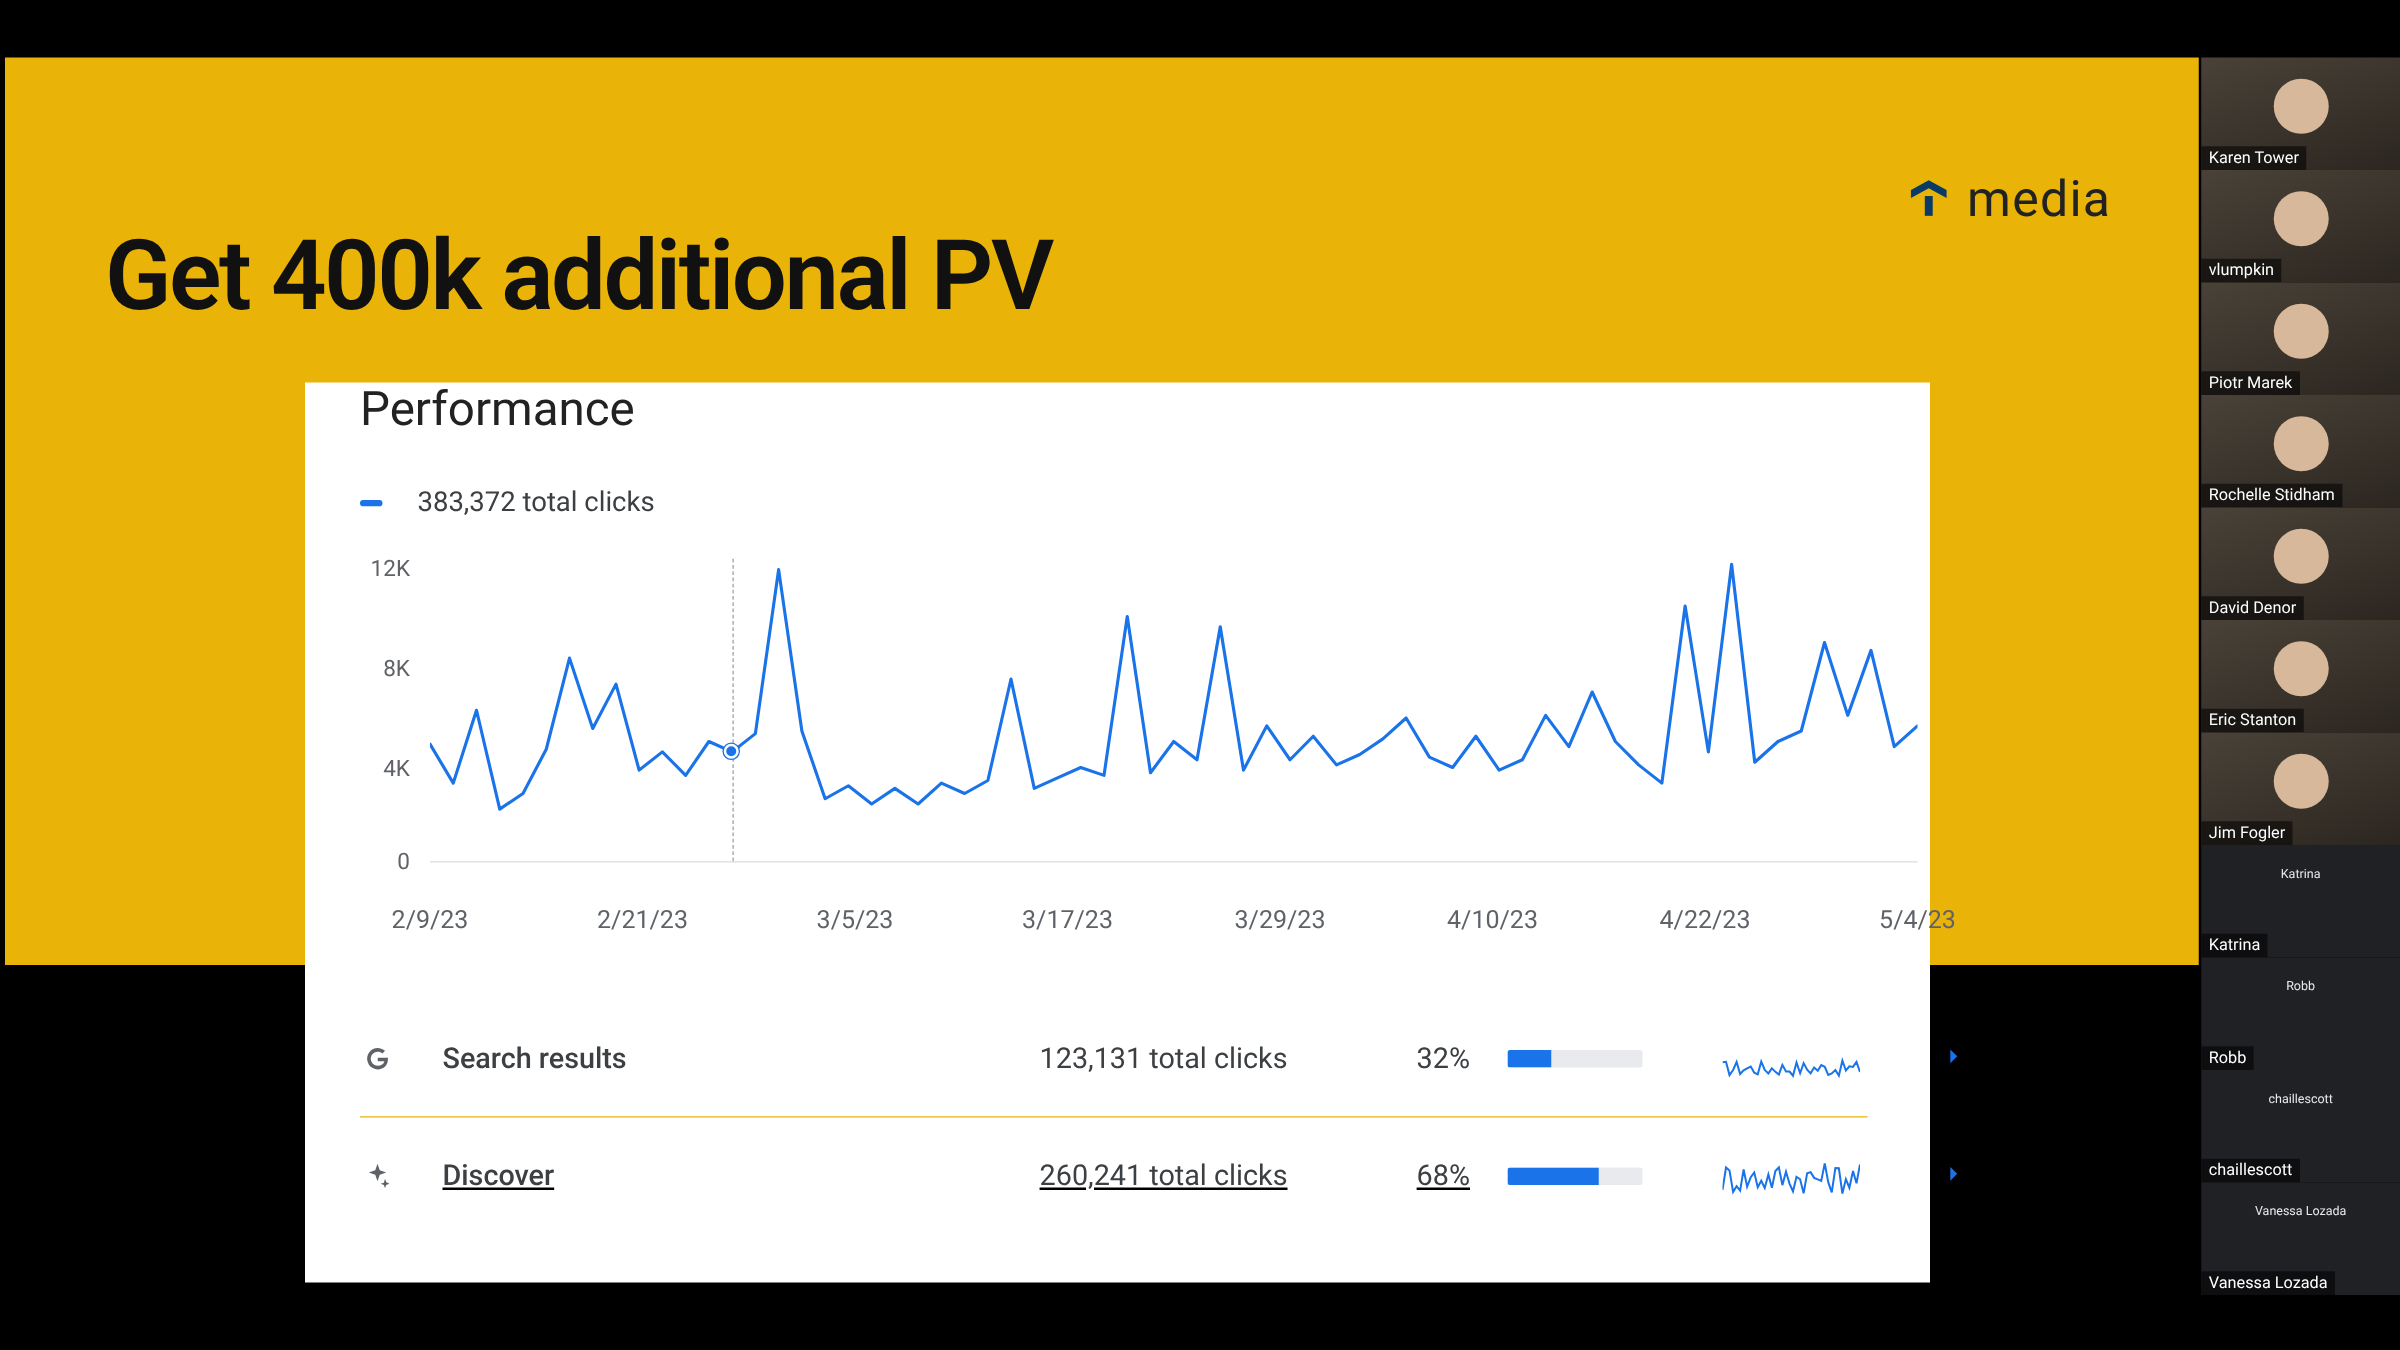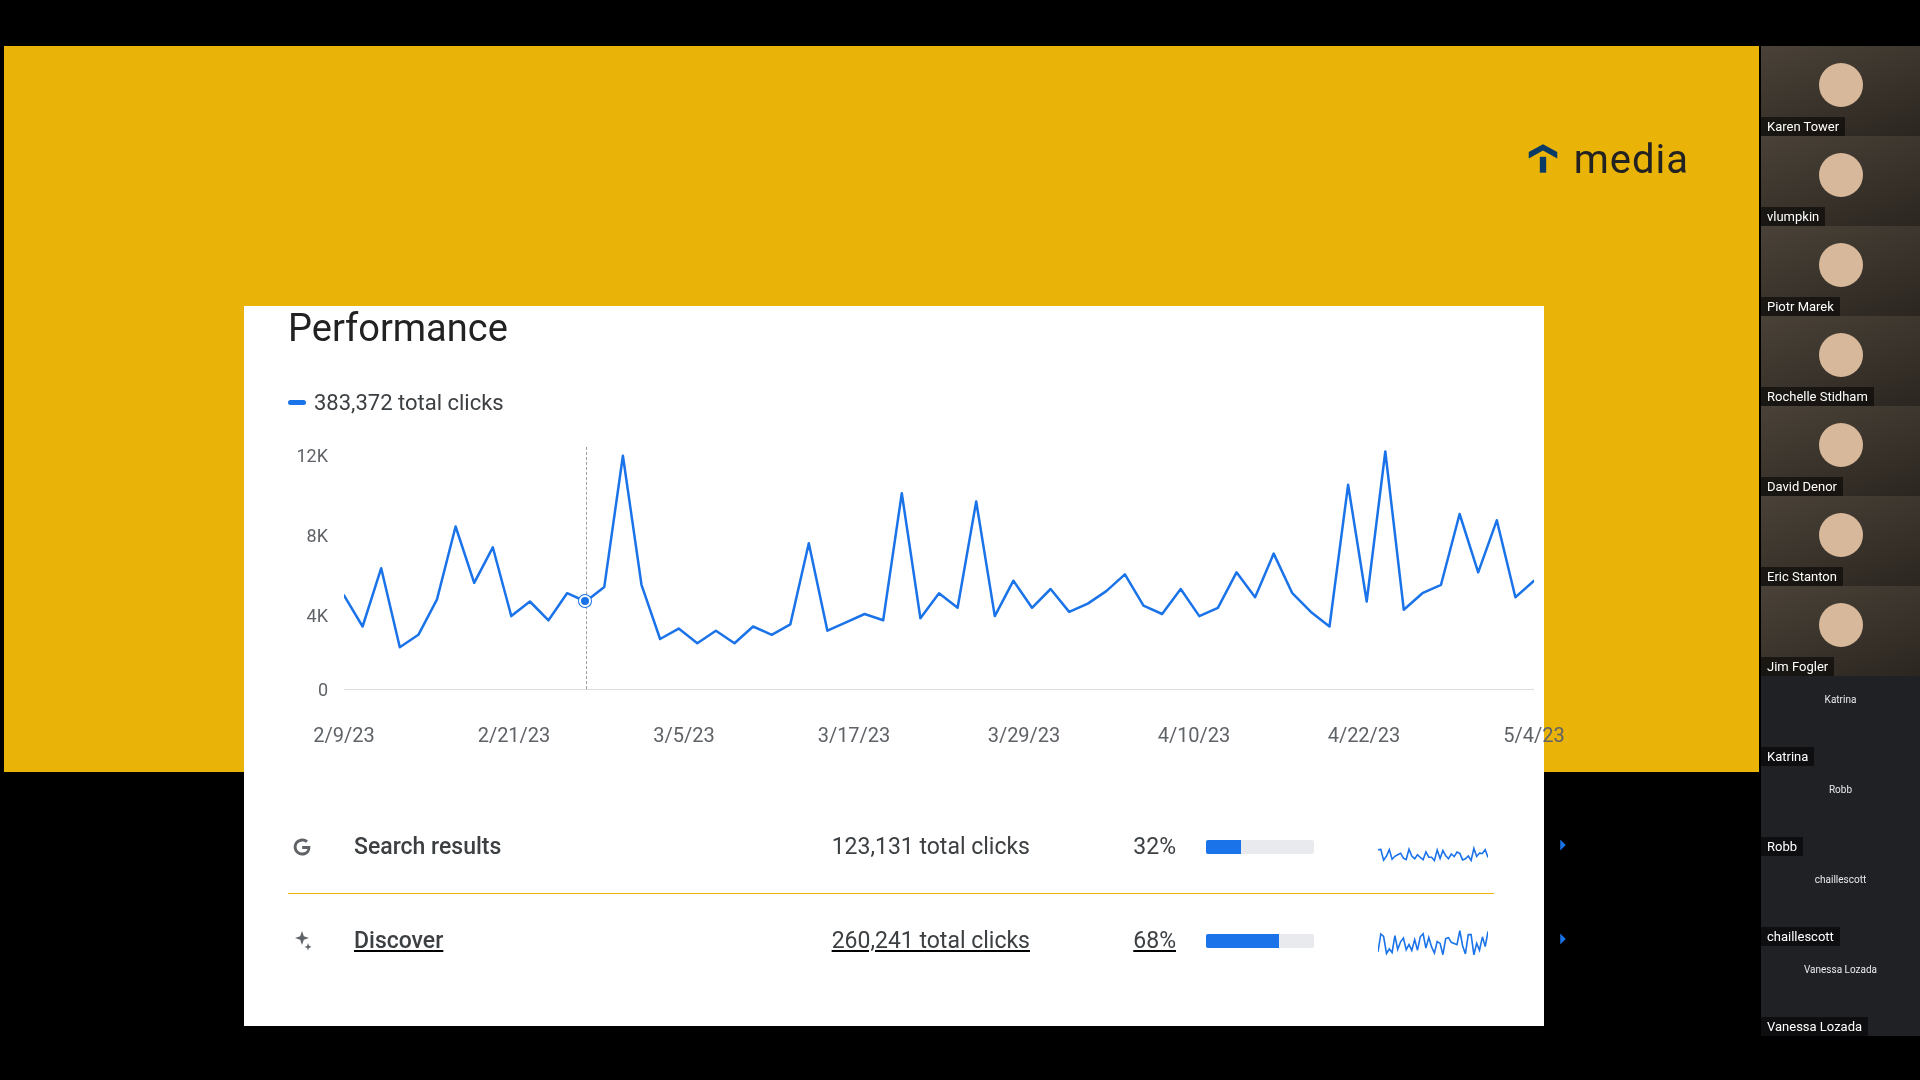--- a/index.html
+++ b/index.html
@@ -49,21 +49,21 @@
   }
   .perf-title {
     font-size: 38px;
     font-weight: 400;
     color: #222;
     margin-bottom: 40px;
     padding-left: 44px;
   }
   .legend-row {
     display: flex; align-items: center;
-    gap: 8px;
+    gap: 28px;
     padding-left: 44px;
     margin-bottom: 24px;
   }
   .legend-dash {
     width: 18px; height: 5px;
     background: #1a73e8;
     border-radius: 3px;
   }
   .legend-text {
     font-size: 22px;
@@ -236,20 +236,21 @@
 <div class="stage">
   <div class="slide">
     <div class="brand">
       <svg viewBox="0 0 48 48">
         <path d="M6 14 L24 4 L42 14 L42 22 L24 12 L6 22 Z" fill="#0a3a66"></path>
         <rect x="20" y="20" width="8" height="20" fill="#0a3a66"></rect>
       </svg>
       <span class="brand-text">media</span>
     </div>
 
+    <h1 class="slide-title">Get 400k additional PV</h1>
 
     <div class="perf-card">
       <div class="perf-title">Performance</div>
 
       <div class="legend-row">
         <div class="legend-dash"></div>
         <div class="legend-text">383,372 total clicks</div>
       </div>
 
       <div class="chart-wrap">

